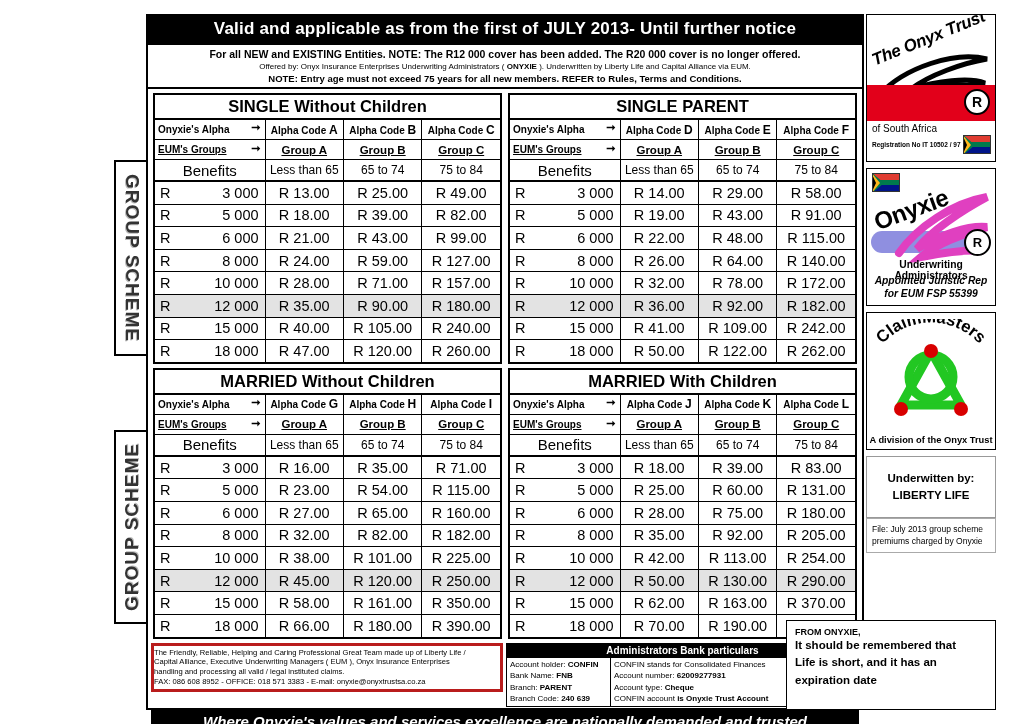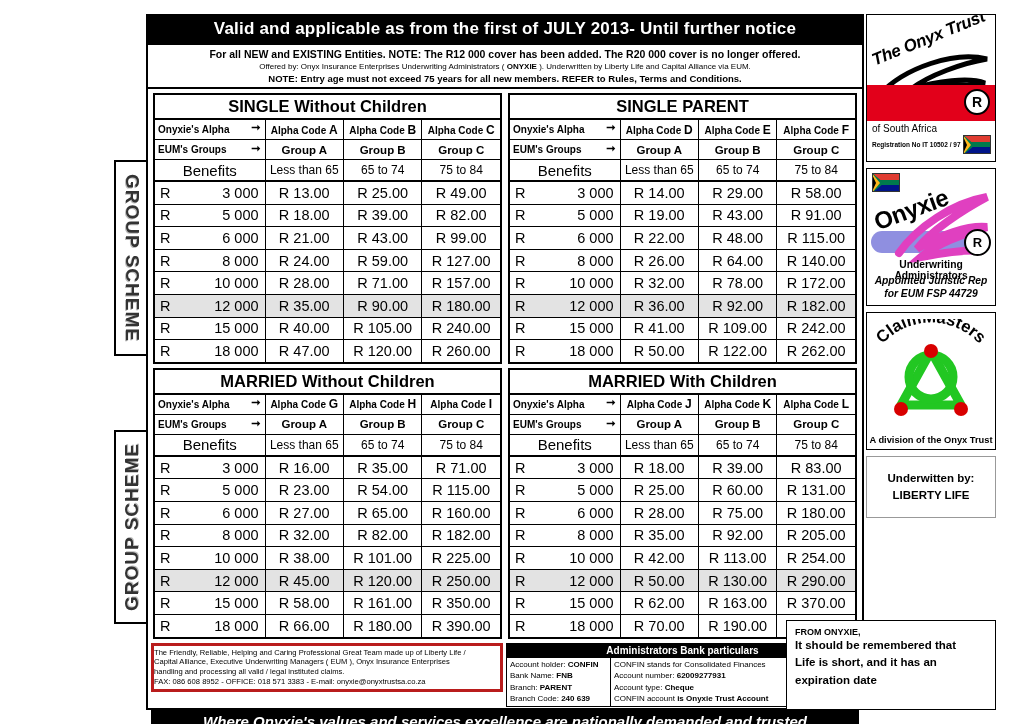--- a/index.html
+++ b/index.html
@@ -61,21 +61,21 @@
     text-align:center;vertical-align:middle;
   }
   .ttitle{
     font-size:16.5px;font-weight:bold;height:23px;
     border-bottom:2px solid #000 !important;
   }
   .alpharow td{font-size:10px;font-weight:bold;height:19px;}
   .alpharow td.lbl{text-align:left;padding-left:3px;position:relative;}
   .alpharow td .arrow{position:absolute;right:4px;top:1px;font-size:11px;}
   .alphacode .big{font-size:12px;}
-  .grouprow td{font-size:11.5px;font-weight:bold;height:19px;}
+  .grouprow td{font-size:11.5px;font-weight:bold;height:19px;text-decoration:underline;}
   .grouprow td.lbl{text-align:left;padding-left:3px;position:relative;font-size:10px;}
   .grouprow td.lbl .arrow{position:absolute;right:4px;top:2px;font-size:11px;}
   .agerow td{font-size:12px;height:20px;border-top:none !important;}
   .agerow td.ben{font-size:15px;border-top:none !important;}
   .agerow td.age{font-weight:normal;}
 
   .datarow td{font-size:14.5px;height:21.6px;}
   .datarow td.benefit{
     text-align:left;padding:0 6px 0 5px;
     position:relative;font-size:14.5px;
@@ -718,21 +718,21 @@
         </div>
         <div class="ox-bar"></div>
         <svg class="ox-swoosh" viewBox="0 0 105 76">
           <path d="M8 66 C26 40 62 16 96 10 C70 24 40 44 26 62 C48 48 78 38 96 40 C72 46 44 58 30 70 C52 66 76 62 90 64" fill="none" stroke="#e040c0" stroke-width="8" stroke-linecap="round"></path>
         </svg>
         <div class="ox-name">Onyxie</div>
         <div class="ox-r">R</div>
         <div class="ox-l1">Underwriting Administrators</div>
         <div class="ox-l2">
           <div>Appointed Juristic Rep</div>
-          <div>for EUM FSP 44729</div>
+          <div>for EUM FSP 55399</div>
         </div>
       </div>
     </div>
 
     <div class="sbox" id="logo-claimmasters">
       <div class="cm-inner">
         <svg class="cm-name" viewBox="0 0 130 40">
           <defs>
               <path id="cmArc" d="M8,36 A66,66 0 0,1 122,36" fill="none"></path>
             </defs>
@@ -751,20 +751,21 @@
         </svg>
         <div class="cm-sub">A division of the Onyx Trust</div>
       </div>
     </div>
 
     <div id="underwritten-by-box">
       <div>Underwitten by:</div>
       <div>LIBERTY LIFE</div>
     </div>
 
+    <div id="file-note-box">File: July 2013 group scheme premiums charged by Onyxie</div>
   </div>
 
   <div id="from-onyxie-box">
     <div class="l0">FROM ONYXIE,</div>
     <div class="l">It should be remembered that</div>
     <div class="l">Life is short,  and it has an</div>
     <div class="l">expiration date</div>
   </div>
 
 </div>

